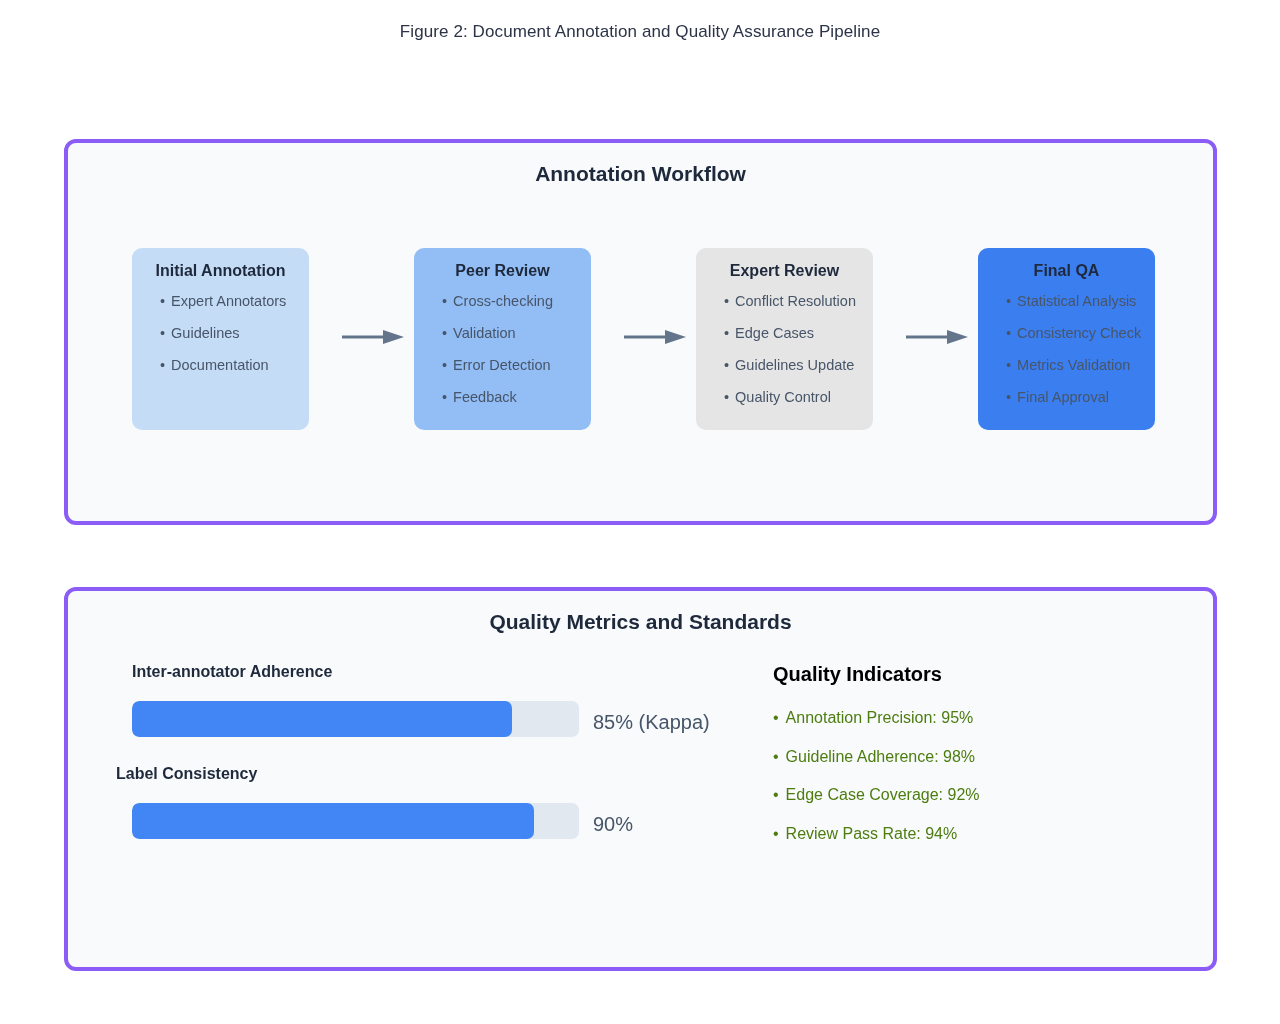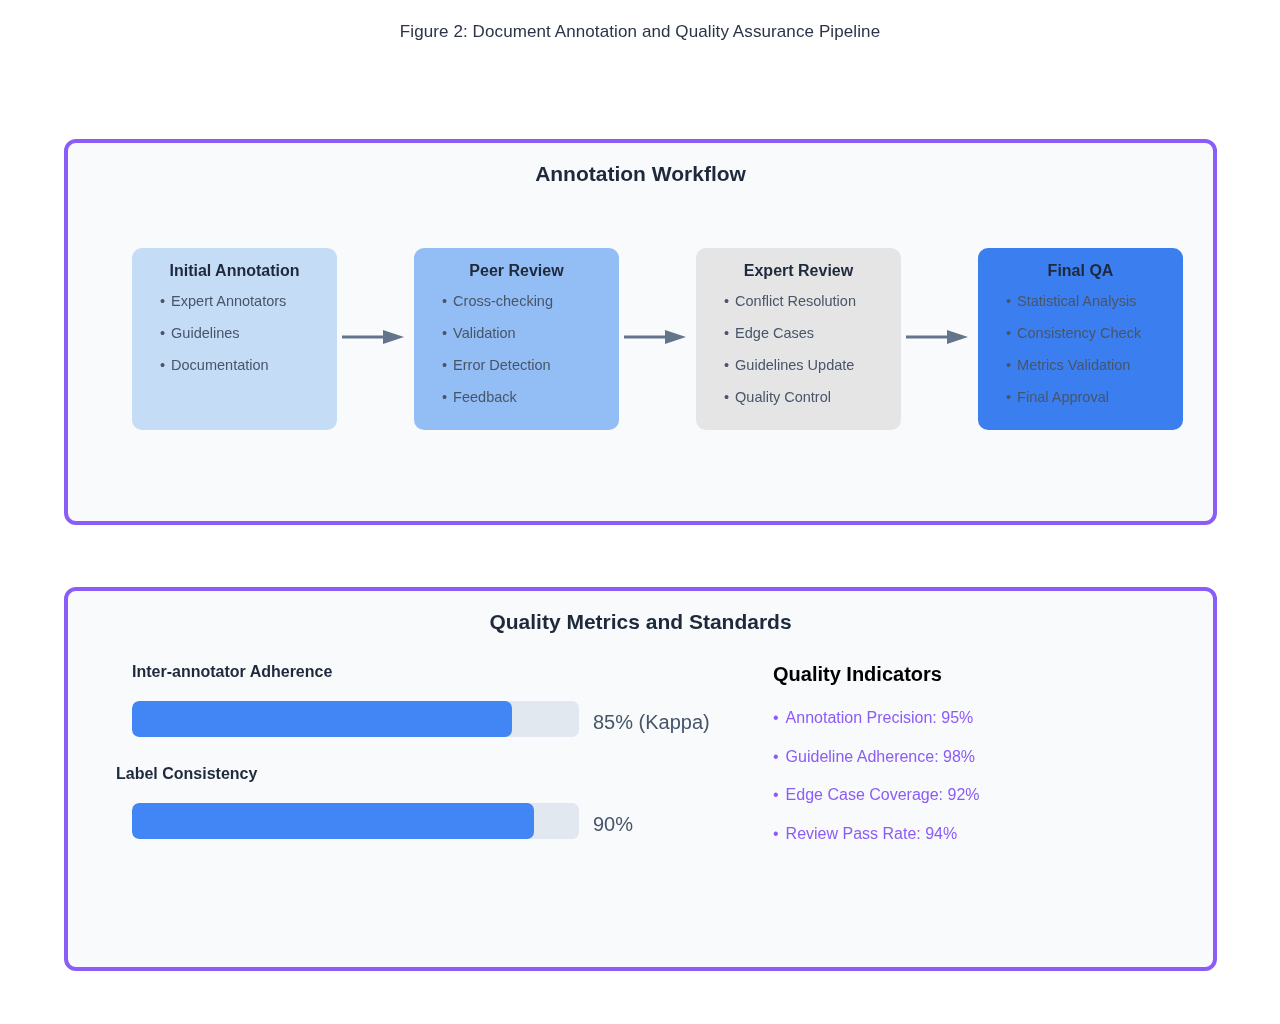--- a/index.html
+++ b/index.html
@@ -73,21 +73,21 @@
     position: absolute;
     left: 0;
     top: 105px;
     width: 100%;
     height: 182px;
   }
 
   .stage-box {
     position: absolute;
     top: 0;
-    width: 205px;
+    width: 177px;
     height: 182px;
     border-radius: 10px;
     padding: 14px 10px 0 10px;
   }
 
   .stage-box:nth-of-type(1) { left: 64px;  }
   .stage-box:nth-of-type(2) { left: 346px; }
   .stage-box:nth-of-type(3) { left: 628px; }
   .stage-box:nth-of-type(4) { left: 910px; }
 
@@ -177,21 +177,21 @@
 
   #indicators-list {
     position: absolute;
     left: 705px;
     top: 108px;
     list-style: none;
   }
 
   #indicators-list li {
     font-size: 16px;
-    color: #8b5cf6;
+    color: #4d7c0f;
     line-height: 38.5px;
     white-space: nowrap;
   }
 
   #indicators-list li::before {
     content: "\2022";
     margin-right: 7px;
   }
 </style>
 </head>

